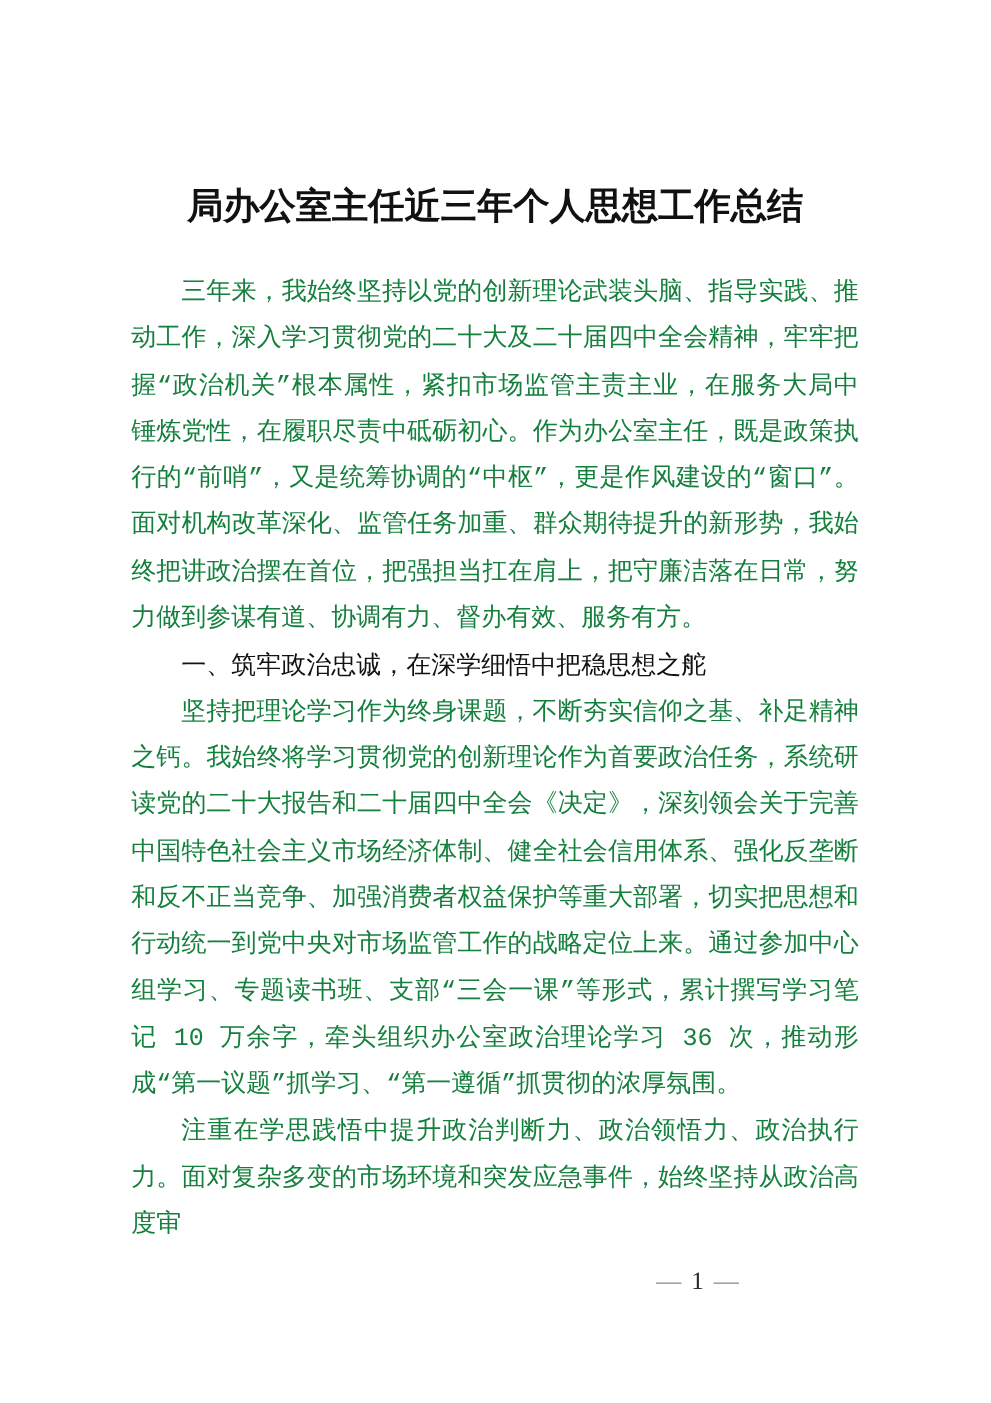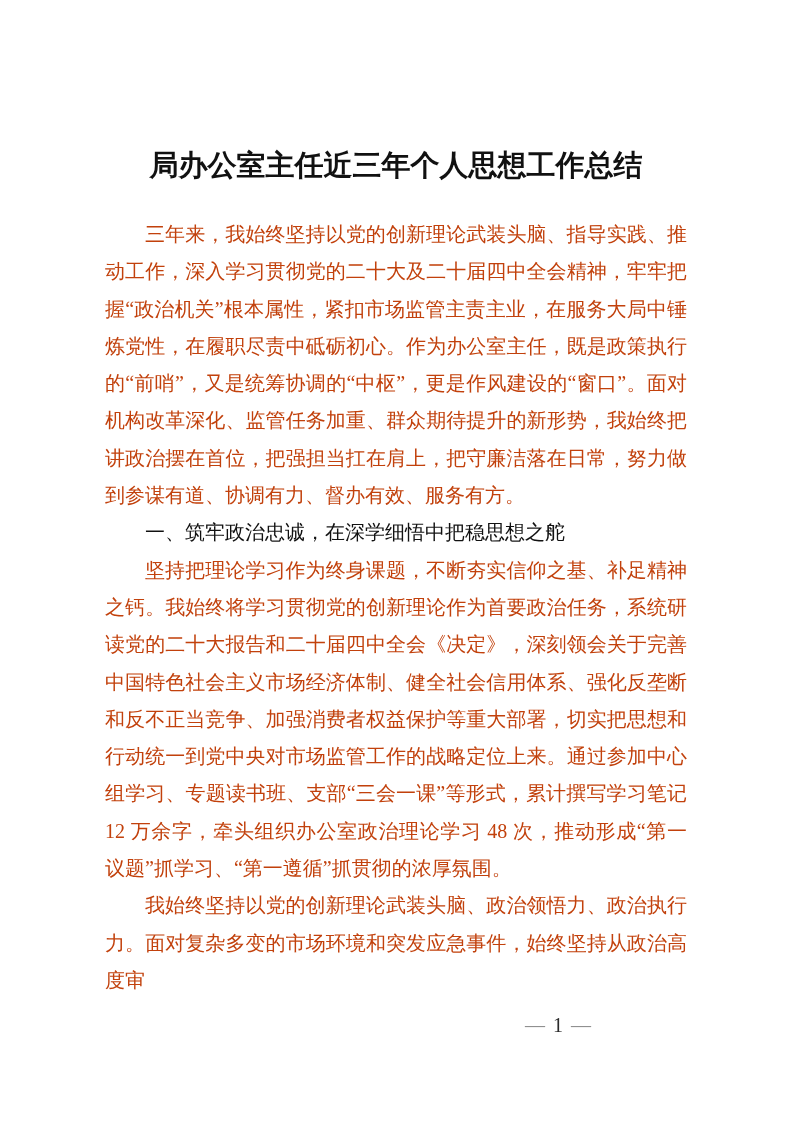--- a/index.html
+++ b/index.html
@@ -31,21 +31,22 @@
     text-align: center;
     font-family: "Liberation Serif", "DejaVu Serif", serif;
     color: #111111;
   }
   .para {
     margin: 0;
     font-size: 20px;
     line-height: 37.3px;
     text-align: justify;
     text-indent: 2em;
-    color: #c2410c;
+    color: #15803d;
+    font-family: Liberation Mono, monospace;
   }
   .heading {
     margin: 0;
     font-size: 20px;
     line-height: 37.3px;
     font-weight: normal;
     text-indent: 2em;
     text-align: left;
     font-family: "Liberation Sans", "DejaVu Sans", sans-serif;
     color: #111111;
@@ -71,21 +72,21 @@
 <body>
 
 <div class="page">
   <div class="content">
     <h1 class="doc-title">局办公室主任近三年个人思想工作总结</h1>
 
     <p class="para">三年来，我始终坚持以党的创新理论武装头脑、指导实践、推动工作，深入学习贯彻党的二十大及二十届四中全会精神，牢牢把握“政治机关”根本属性，紧扣市场监管主责主业，在服务大局中锤炼党性，在履职尽责中砥砺初心。作为办公室主任，既是政策执行的“前哨”，又是统筹协调的“中枢”，更是作风建设的“窗口”。面对机构改革深化、监管任务加重、群众期待提升的新形势，我始终把讲政治摆在首位，把强担当扛在肩上，把守廉洁落在日常，努力做到参谋有道、协调有力、督办有效、服务有方。</p>
 
     <h2 class="heading">一、筑牢政治忠诚，在深学细悟中把稳思想之舵</h2>
 
-    <p class="para">坚持把理论学习作为终身课题，不断夯实信仰之基、补足精神之钙。我始终将学习贯彻党的创新理论作为首要政治任务，系统研读党的二十大报告和二十届四中全会《决定》，深刻领会关于完善中国特色社会主义市场经济体制、健全社会信用体系、强化反垄断和反不正当竞争、加强消费者权益保护等重大部署，切实把思想和行动统一到党中央对市场监管工作的战略定位上来。通过参加中心组学习、专题读书班、支部“三会一课”等形式，累计撰写学习笔记 12 万余字，牵头组织办公室政治理论学习 48 次，推动形成“第一议题”抓学习、“第一遵循”抓贯彻的浓厚氛围。</p>
+    <p class="para">坚持把理论学习作为终身课题，不断夯实信仰之基、补足精神之钙。我始终将学习贯彻党的创新理论作为首要政治任务，系统研读党的二十大报告和二十届四中全会《决定》，深刻领会关于完善中国特色社会主义市场经济体制、健全社会信用体系、强化反垄断和反不正当竞争、加强消费者权益保护等重大部署，切实把思想和行动统一到党中央对市场监管工作的战略定位上来。通过参加中心组学习、专题读书班、支部“三会一课”等形式，累计撰写学习笔记 10 万余字，牵头组织办公室政治理论学习 36 次，推动形成“第一议题”抓学习、“第一遵循”抓贯彻的浓厚氛围。</p>
 
-    <p class="para">我始终坚持以党的创新理论武装头脑、政治领悟力、政治执行力。面对复杂多变的市场环境和突发应急事件，始终坚持从政治高度审</p>
+    <p class="para">注重在学思践悟中提升政治判断力、政治领悟力、政治执行力。面对复杂多变的市场环境和突发应急事件，始终坚持从政治高度审</p>
   </div>
 
   <div class="footer">
     <span class="dash">—</span><span class="num">1</span><span class="dash">—</span>
   </div>
 </div>
 
 </body></html>

